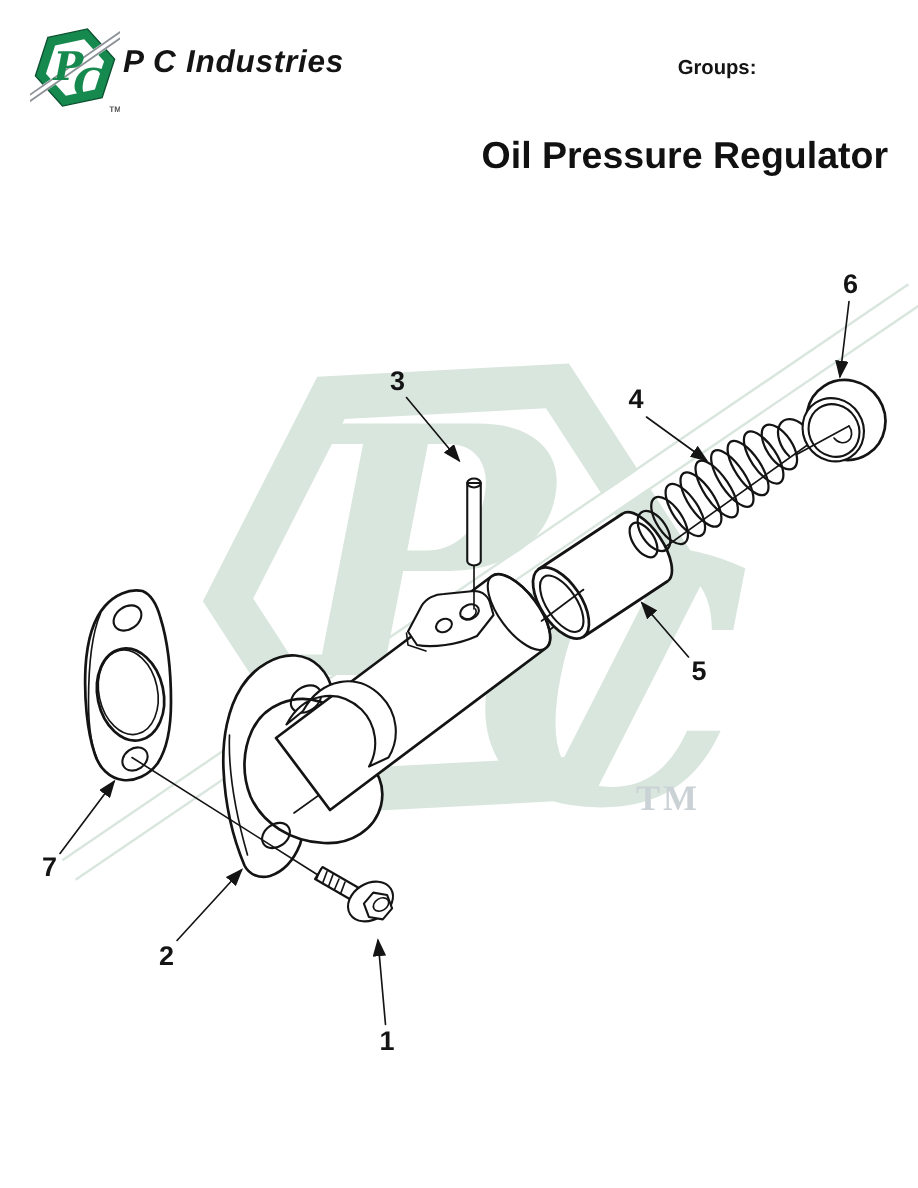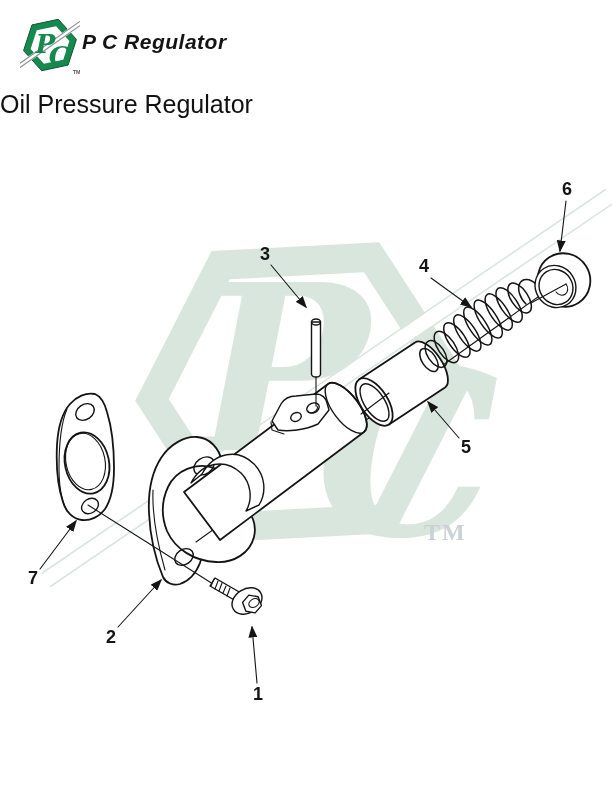--- a/index.html
+++ b/index.html
@@ -7,22 +7,22 @@
         font-family:"Liberation Sans",sans-serif;}
   .page svg{position:absolute;left:0;top:0;}
 
   
   .logo-box{position:absolute;left:20px;top:15px;width:60px;height:60px;}
   .company{position:absolute;left:82px;top:30px;font-size:21px;font-weight:bold;
            font-style:italic;color:#141414;letter-spacing:.5px;}
   .groups{position:absolute;left:398px;top:37px;width:160px;text-align:center;color:#141414;}
   .groups .g1{font-size:13.5px;font-weight:bold;line-height:16px;}
   .groups .g2{font-size:13.5px;font-weight:bold;line-height:16px;}
-  .title{position:absolute;left:0;top:90px;width:592px;text-align:left;
-         font-size:25px;font-weight:normal;color:#111;}
+  .title{position:absolute;left:0;top:90px;width:592px;text-align:right;
+         font-size:25px;font-weight:bold;color:#111;}
 
   
   .ln{stroke:var(--ink,#141414);fill:none;stroke-linecap:round;stroke-linejoin:round;}
   .fw{stroke:var(--ink,#141414);fill:#ffffff;stroke-linejoin:round;}
   .thin{stroke-width:1.1;}
   .mid{stroke-width:1.4;}
   .thick{stroke-width:1.8;}
   .num{font:700 18px "Liberation Sans",sans-serif;fill:var(--ink,#141414);}
   .serifL{font-family:"DejaVu Serif",serif;font-style:italic;font-weight:bold;}
 
@@ -202,20 +202,21 @@
         <line x1="-6" y1="88" x2="106" y2="10" stroke="#ffffff" stroke-width="8"></line>
         <line class="logo-stripe-edge" x1="-7.5" y1="85.5" x2="104.5" y2="7.5"></line>
         <line class="logo-stripe-edge" x1="-4.5" y1="90.5" x2="107.5" y2="12.5"></line>
       </g>
       <text class="serifL logo-letter" x="26" y="64" font-size="44">P</text>
       <text class="serifL logo-letter" x="48" y="83" font-size="44">C</text>
       <text class="logo-tm" x="88" y="99" font-size="9">TM</text>
     </svg>
   </div>
 
-  <div class="company">P C Regulator</div>
+  <div class="company">P C Industries</div>
 
   <div class="groups">
+    <div class="g1">Groups:</div>
   </div>
 
   <div class="title">Oil Pressure Regulator</div>
 
 </div>
 
 </body></html>

